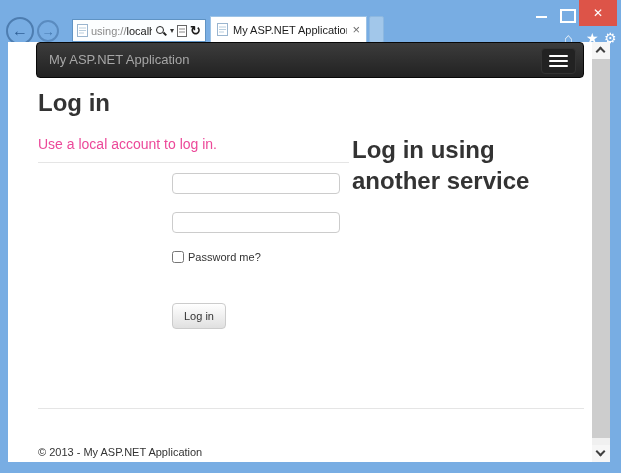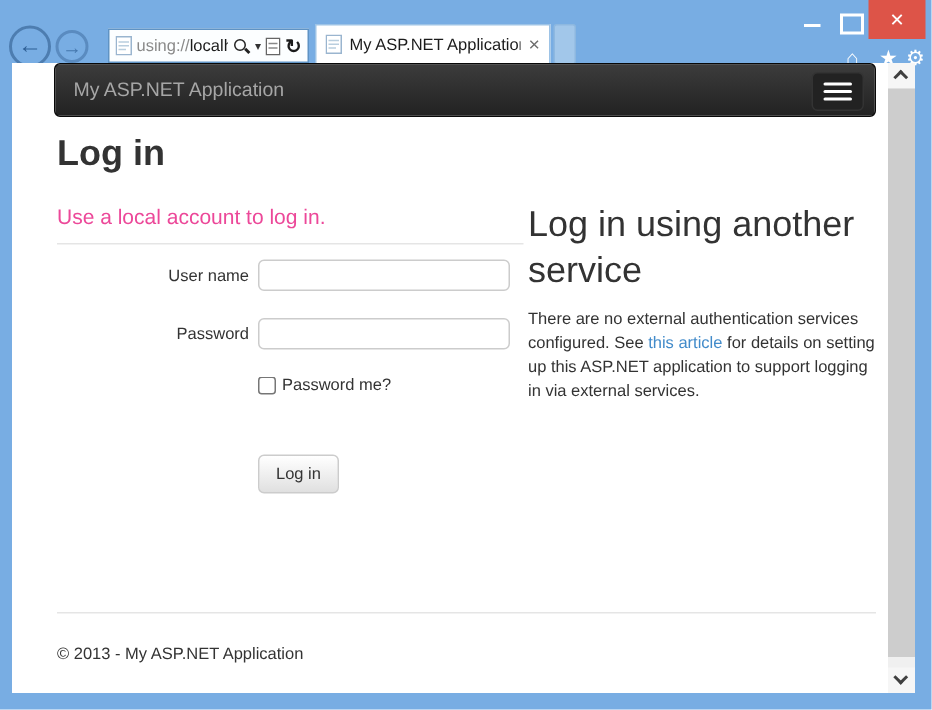--- a/index.html
+++ b/index.html
@@ -79,25 +79,25 @@
   #remember-checkbox { width:12px; height:12px; cursor:pointer; }
 
   #login-button { position:absolute; left:164px; top:261px; width:54px; height:26px; border:1px solid #ccc;
                   border-radius:4px; background:linear-gradient(#ffffff,#e0e0e0); font-size:11px; color:#333;
                   font-family:"Liberation Sans", sans-serif; cursor:pointer; }
 
   #register-row { position:absolute; left:30px; top:316px; font-size:11px; color:#333; }
   a.link { color:#428bca; text-decoration:none; cursor:pointer; }
 
   #external-col { position:absolute; left:344px; top:92px; width:233px; }
-  #external-heading { font-size:24px; font-weight:normal; color:#333; line-height:31px; }
+  #external-heading { font-size:24px; font-weight:bold; color:#333; line-height:31px; }
   #external-text { margin-top:10px; font-size:11px; line-height:1.45; color:#333; }
 
   #rule-footer { left:30px; top:366px; width:546px; }
-  #footer-text { position:absolute; left:30px; top:388px; font-size:11px; color:#333; }
+  #footer-text { position:absolute; left:30px; top:404px; font-size:11px; color:#333; }
 </style>
 </head>
 <body>
 
 <div id="window">
 
   <div id="btn-back" class="nav-circle">
     <span>←</span>
   </div>
   <div id="btn-forward" class="nav-circle">
@@ -151,37 +151,34 @@
         <div class="hbar"></div>
         <div class="hbar"></div>
         <div class="hbar"></div>
       </div>
     </div>
 
     <div id="page-title" class="h2">Log in</div>
     <div id="local-heading">Use a local account to log in.</div>
     <div id="rule-local" class="rule"></div>
 
-    <label id="label-username" class="form-label">User name</label>
     <input id="input-username" class="text-input" type="text" style="">
 
-    <label id="label-password" class="form-label">Password</label>
     <input id="input-password" class="text-input" type="password" style="">
 
     <div id="remember-row">
       <input type="checkbox" id="remember-checkbox" style="">
       <span>Password me?</span>
     </div>
 
     <button id="login-button">Log in</button>
 
 
     <div id="external-col">
       <div id="external-heading">Log in using another service</div>
-      <div id="external-text"><span>There are no external authentication services configured. See </span><a class="link">this article</a><span> for details on setting up this ASP.NET application to support logging in via external services.</span></div>
     </div>
 
     <div id="rule-footer" class="rule"></div>
     <div id="footer-text">© 2013 - My ASP.NET Application</div>
 
     <div id="scrollbar">
       <div id="scroll-up" class="scroll-btn">
         <span class="chev"></span>
       </div>
       <div id="scroll-thumb"></div>

